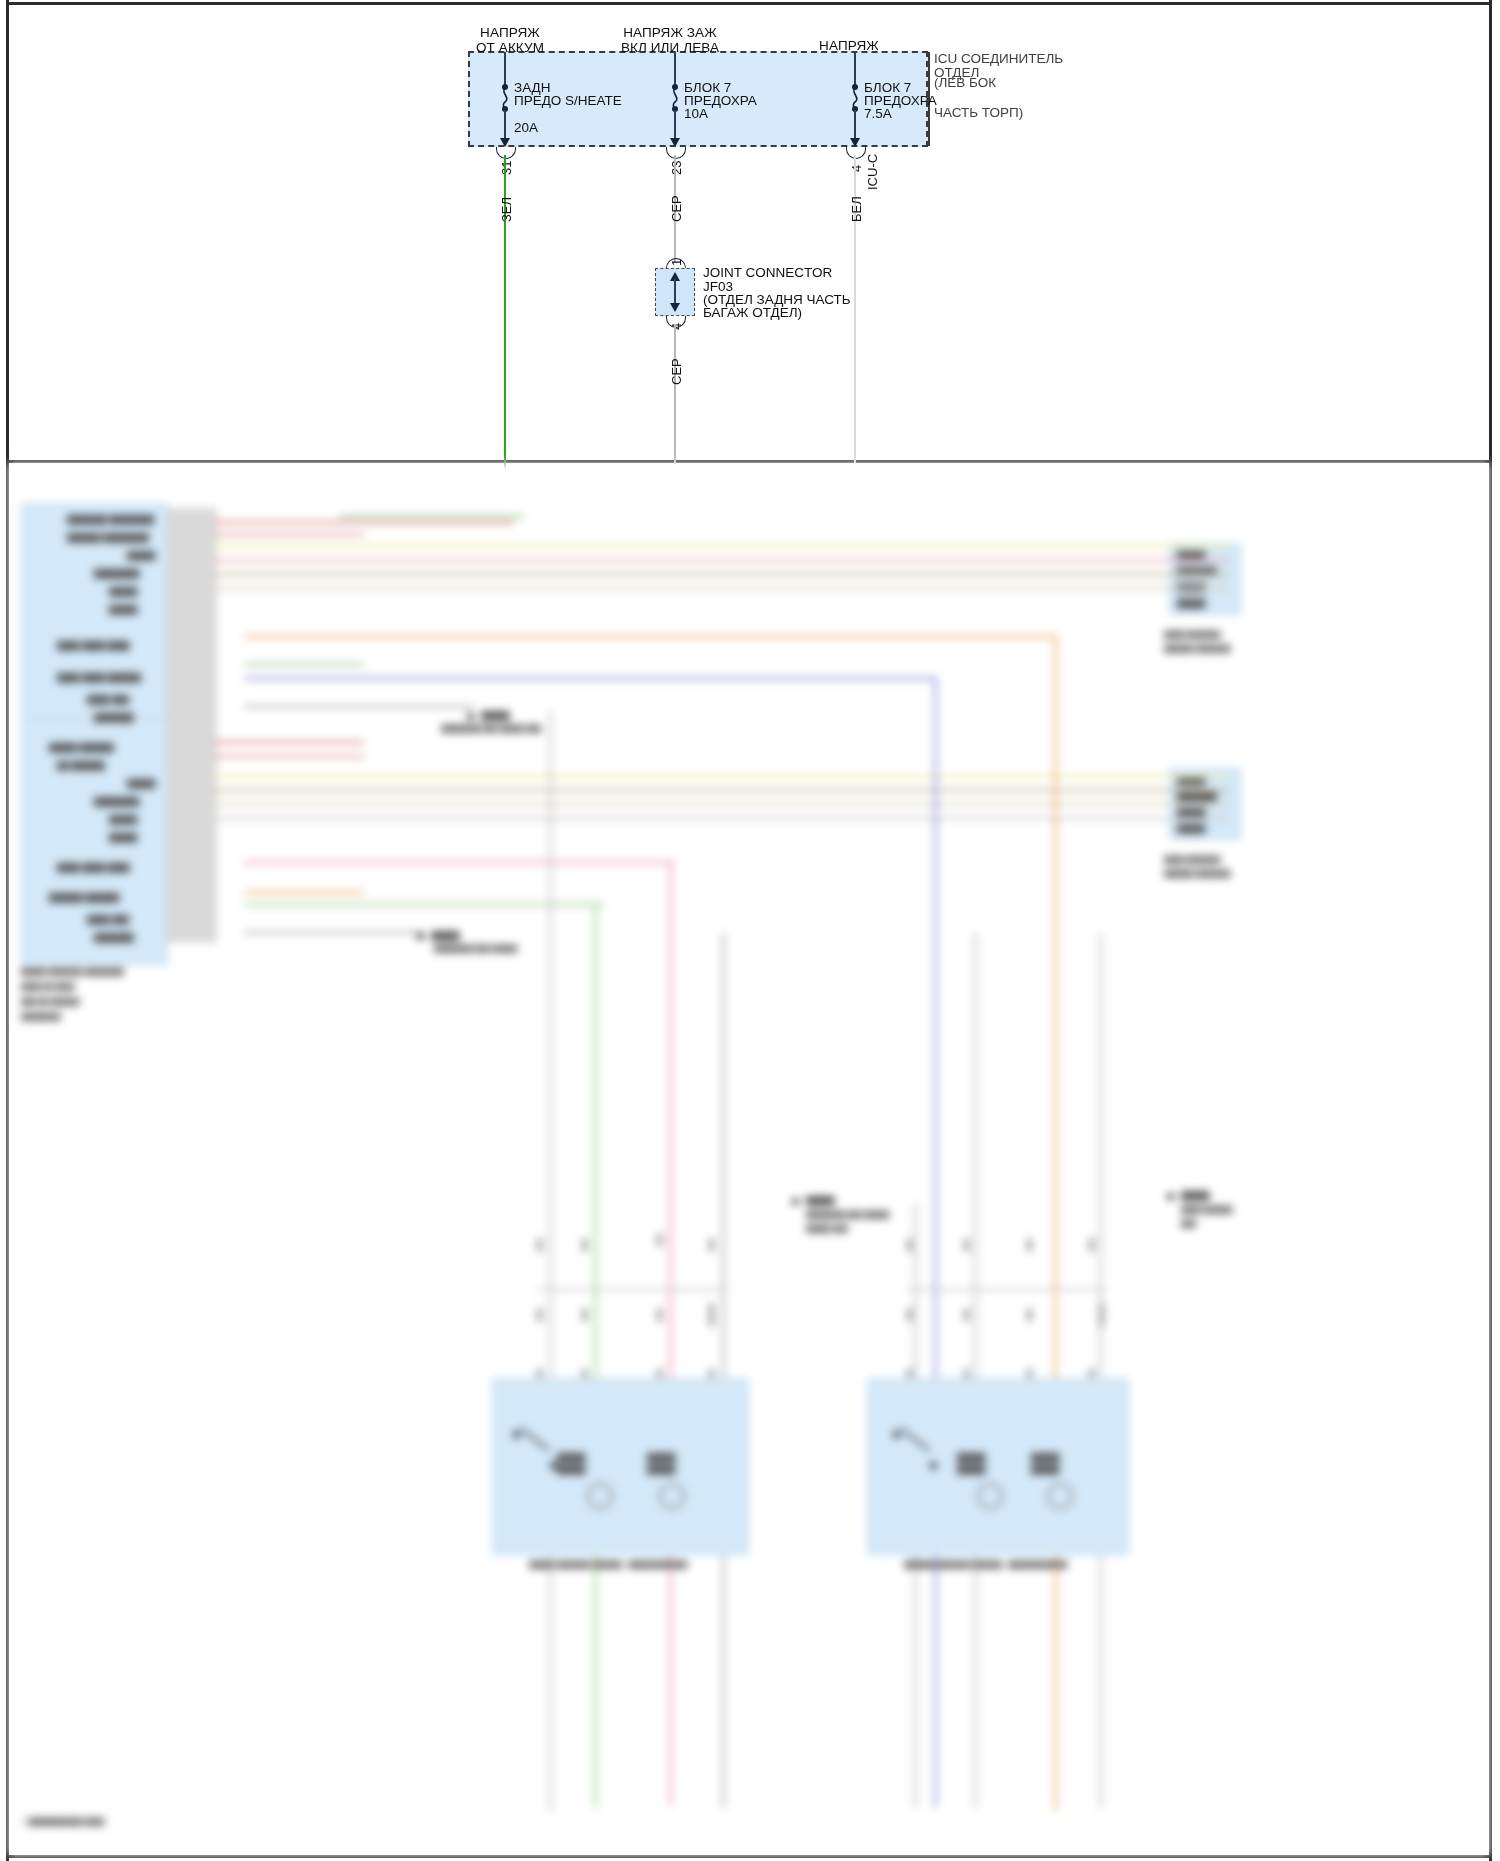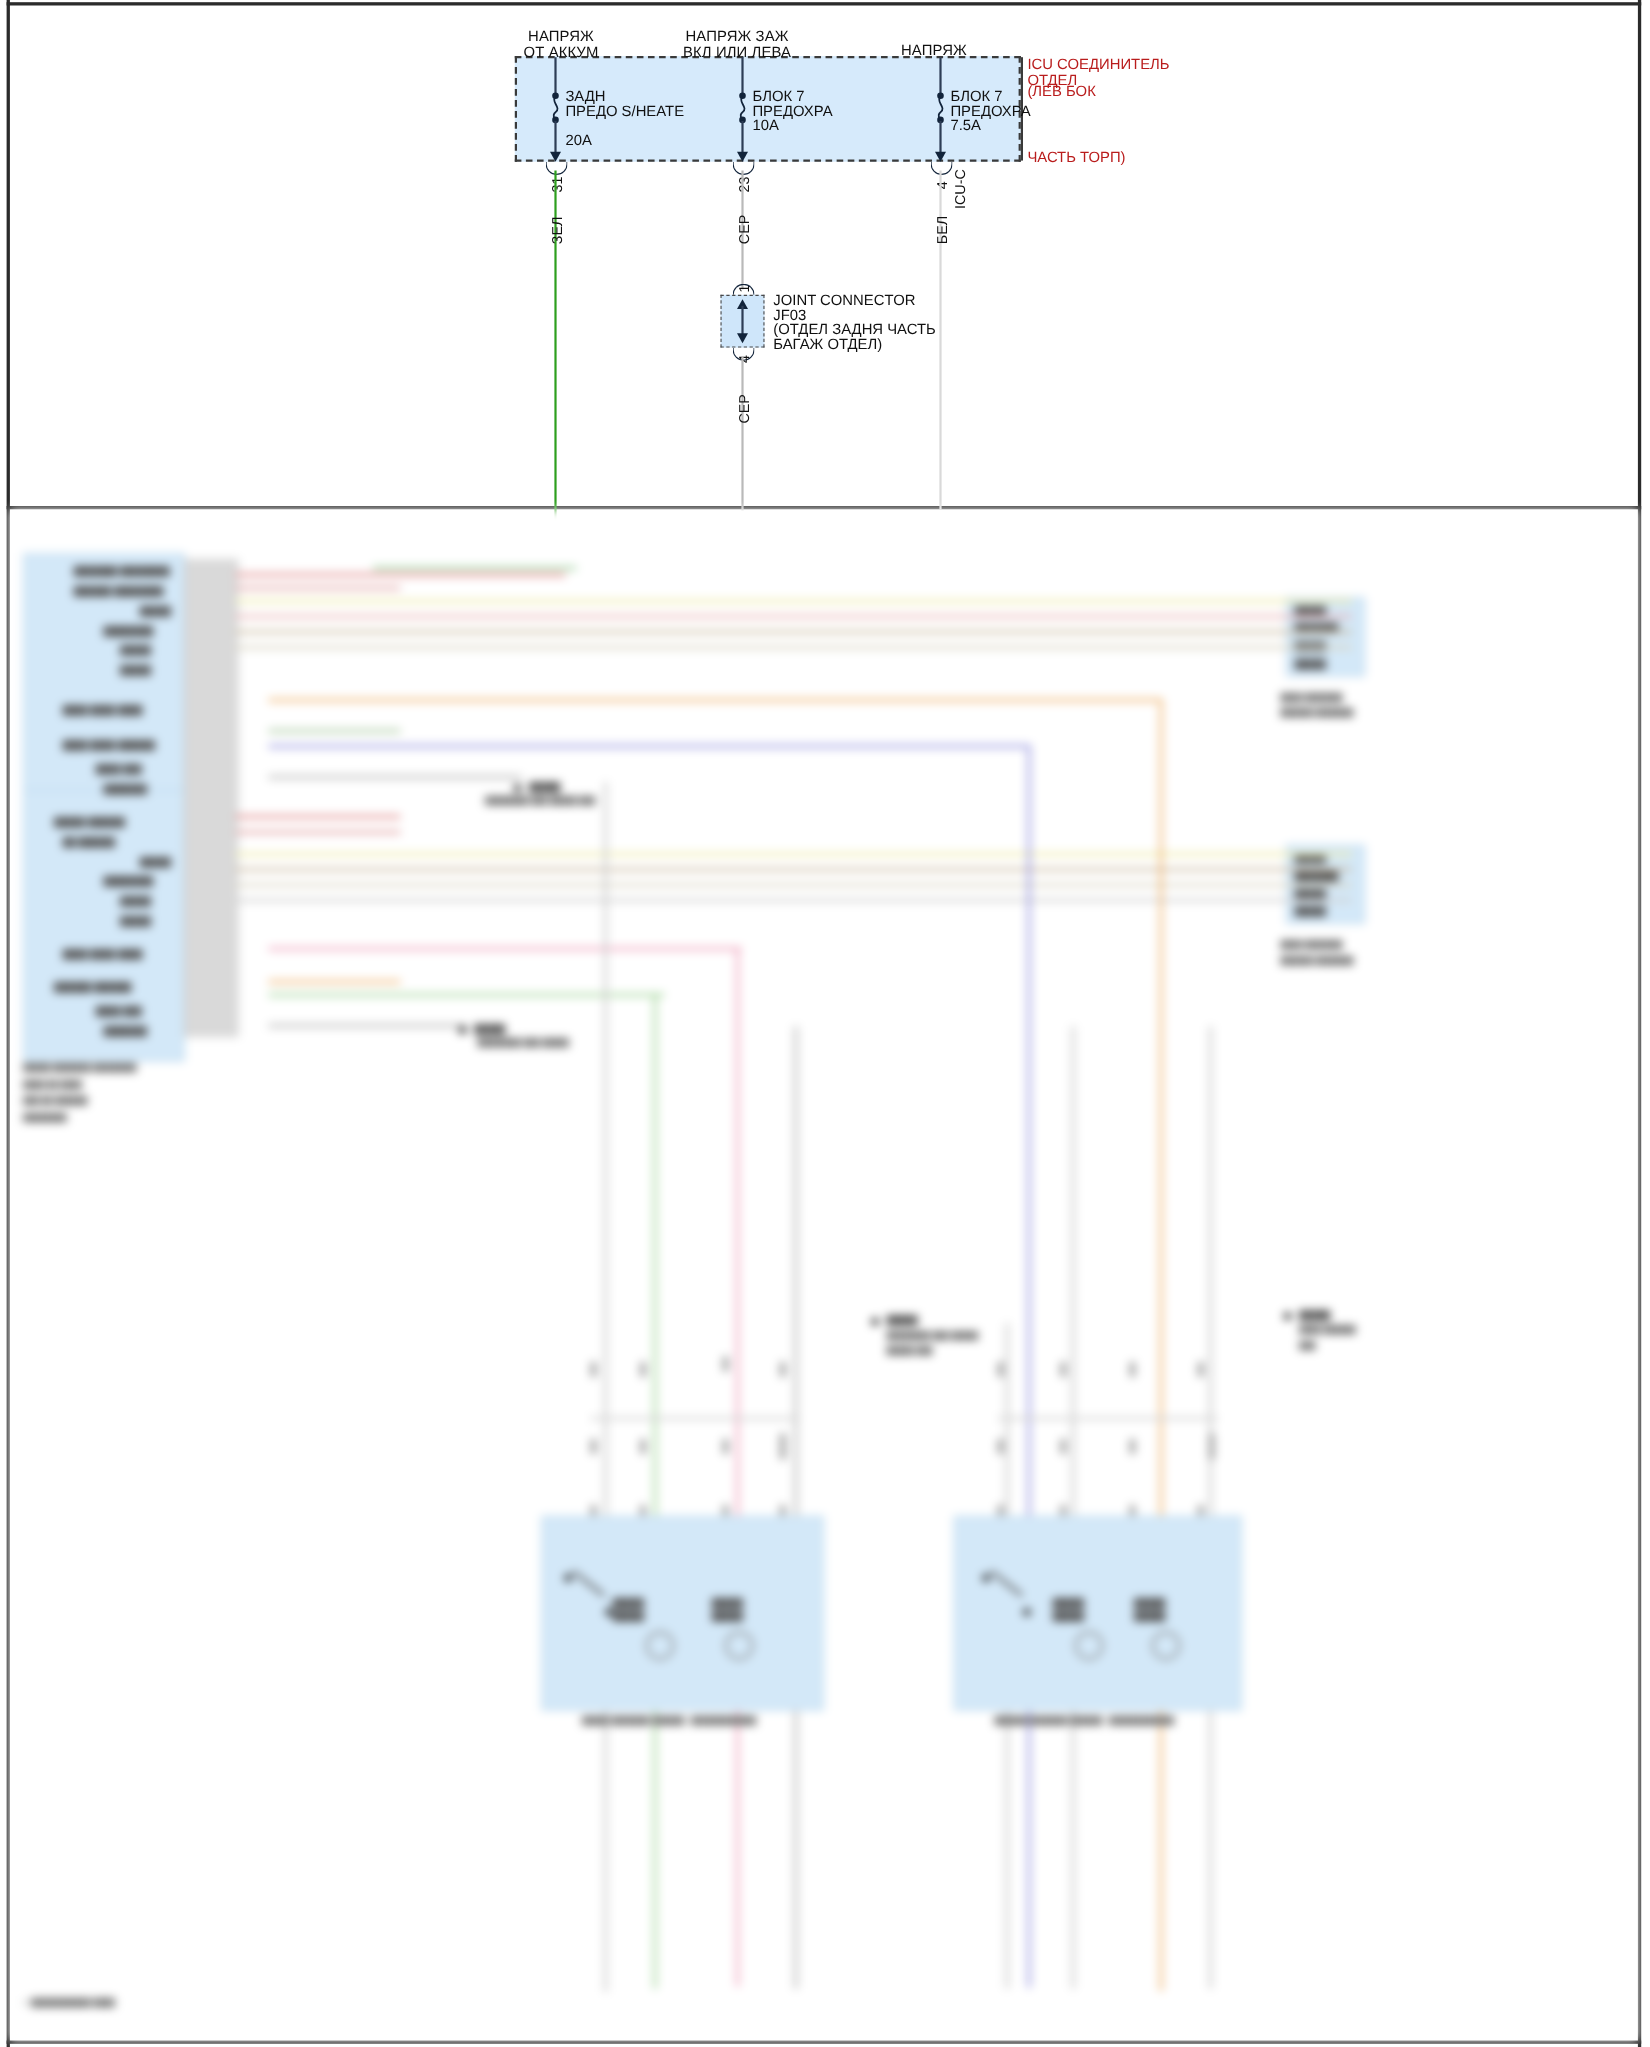--- a/index.html
+++ b/index.html
@@ -63,21 +63,21 @@
     position:absolute;font-size:13px;color:#101010;white-space:nowrap;
     transform:rotate(-90deg);transform-origin:left top;
   }
 
   .jcbox{
     position:absolute;left:655px;top:268px;width:40px;height:48px;
     background:#cfe6fa;border:1.8px dashed #4a4a4a;box-sizing:border-box;
   }
   .jclabel{position:absolute;font-size:13.5px;line-height:13.5px;color:#101010;white-space:nowrap;}
 
-  .icu-label{position:absolute;font-size:13.5px;line-height:13.5px;color:#b91c1c;white-space:nowrap;}
+  .icu-label{position:absolute;font-size:13.5px;line-height:13.5px;color:#404040;white-space:nowrap;}
   .icu-bar{position:absolute;left:928px;top:52px;width:2px;height:94px;background:#3a3a3a;}
 
   
   #lower{
     position:absolute;left:9px;top:463px;width:1480px;height:1392px;
     overflow:hidden;background:#ffffff;
     filter:blur(4.2px);
   }
   #lower .b{position:absolute;}
   .bluebox{background:#d3e8f8;border:1px solid #b6d4ea;}
@@ -181,21 +181,21 @@
 
     <div class="conn-cup" style="left:846px;top:147px;"></div>
     <div class="vlabel" style="left:849px;top:172px;">4</div>
     <div class="vlabel" style="left:865px;top:190px;">ICU-C</div>
     <div class="vwire gray" style="left:854px;top:155px;height:308px;background:#d9d9d9;"></div>
     <div class="vlabel" style="left:849px;top:222px;">БЕЛ</div>
 
     <div class="icu-label" style="left:934px;top:52px;">ICU СОЕДИНИТЕЛЬ</div>
     <div class="icu-label" style="left:934px;top:66px;">ОТДЕЛ</div>
     <div class="icu-label" style="left:934px;top:76px;">(ЛЕВ БОК</div>
-    <div class="icu-label" style="left:934px;top:106px;margin-top:30px;">ЧАСТЬ ТОРП)</div>
+    <div class="icu-label" style="left:934px;top:106px;">ЧАСТЬ ТОРП)</div>
   </div>
 
   <div id="lower">
 
     <div class="b bluebox" style="left:12px;top:40px;width:145px;height:440px;"></div>
     <div class="b bluebox" style="left:12px;top:255px;width:145px;height:245px;"></div>
 
     <div class="b pinblk" style="left:158px;top:45px;width:50px;height:435px;opacity:.55;"></div>
 
     <div class="b txt" style="left:58px;top:52px;">███████  ████████</div>

